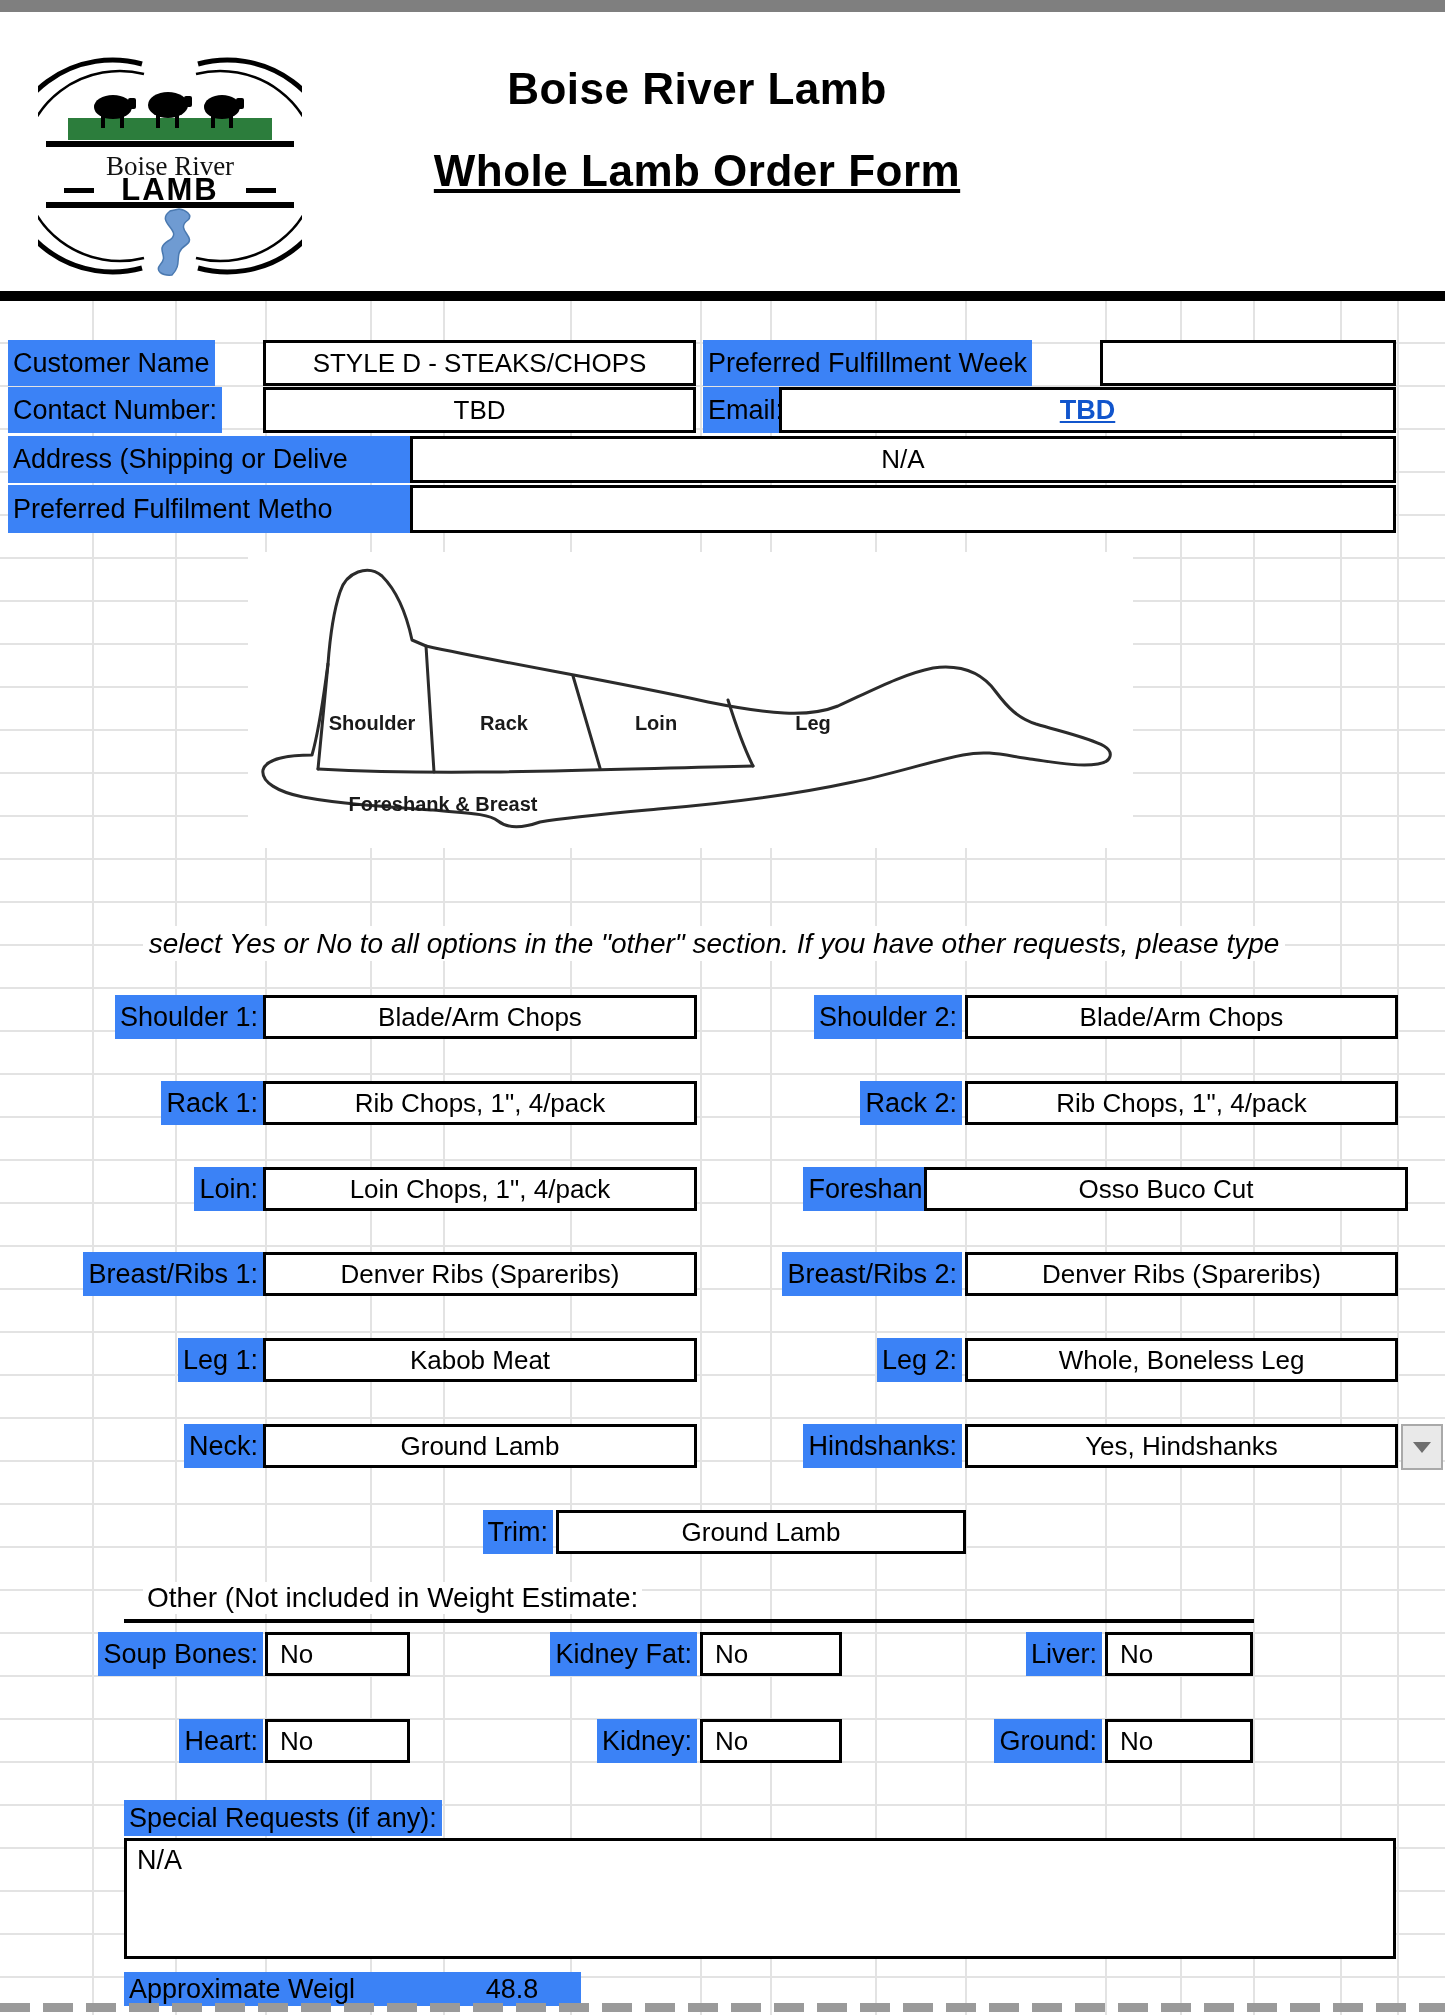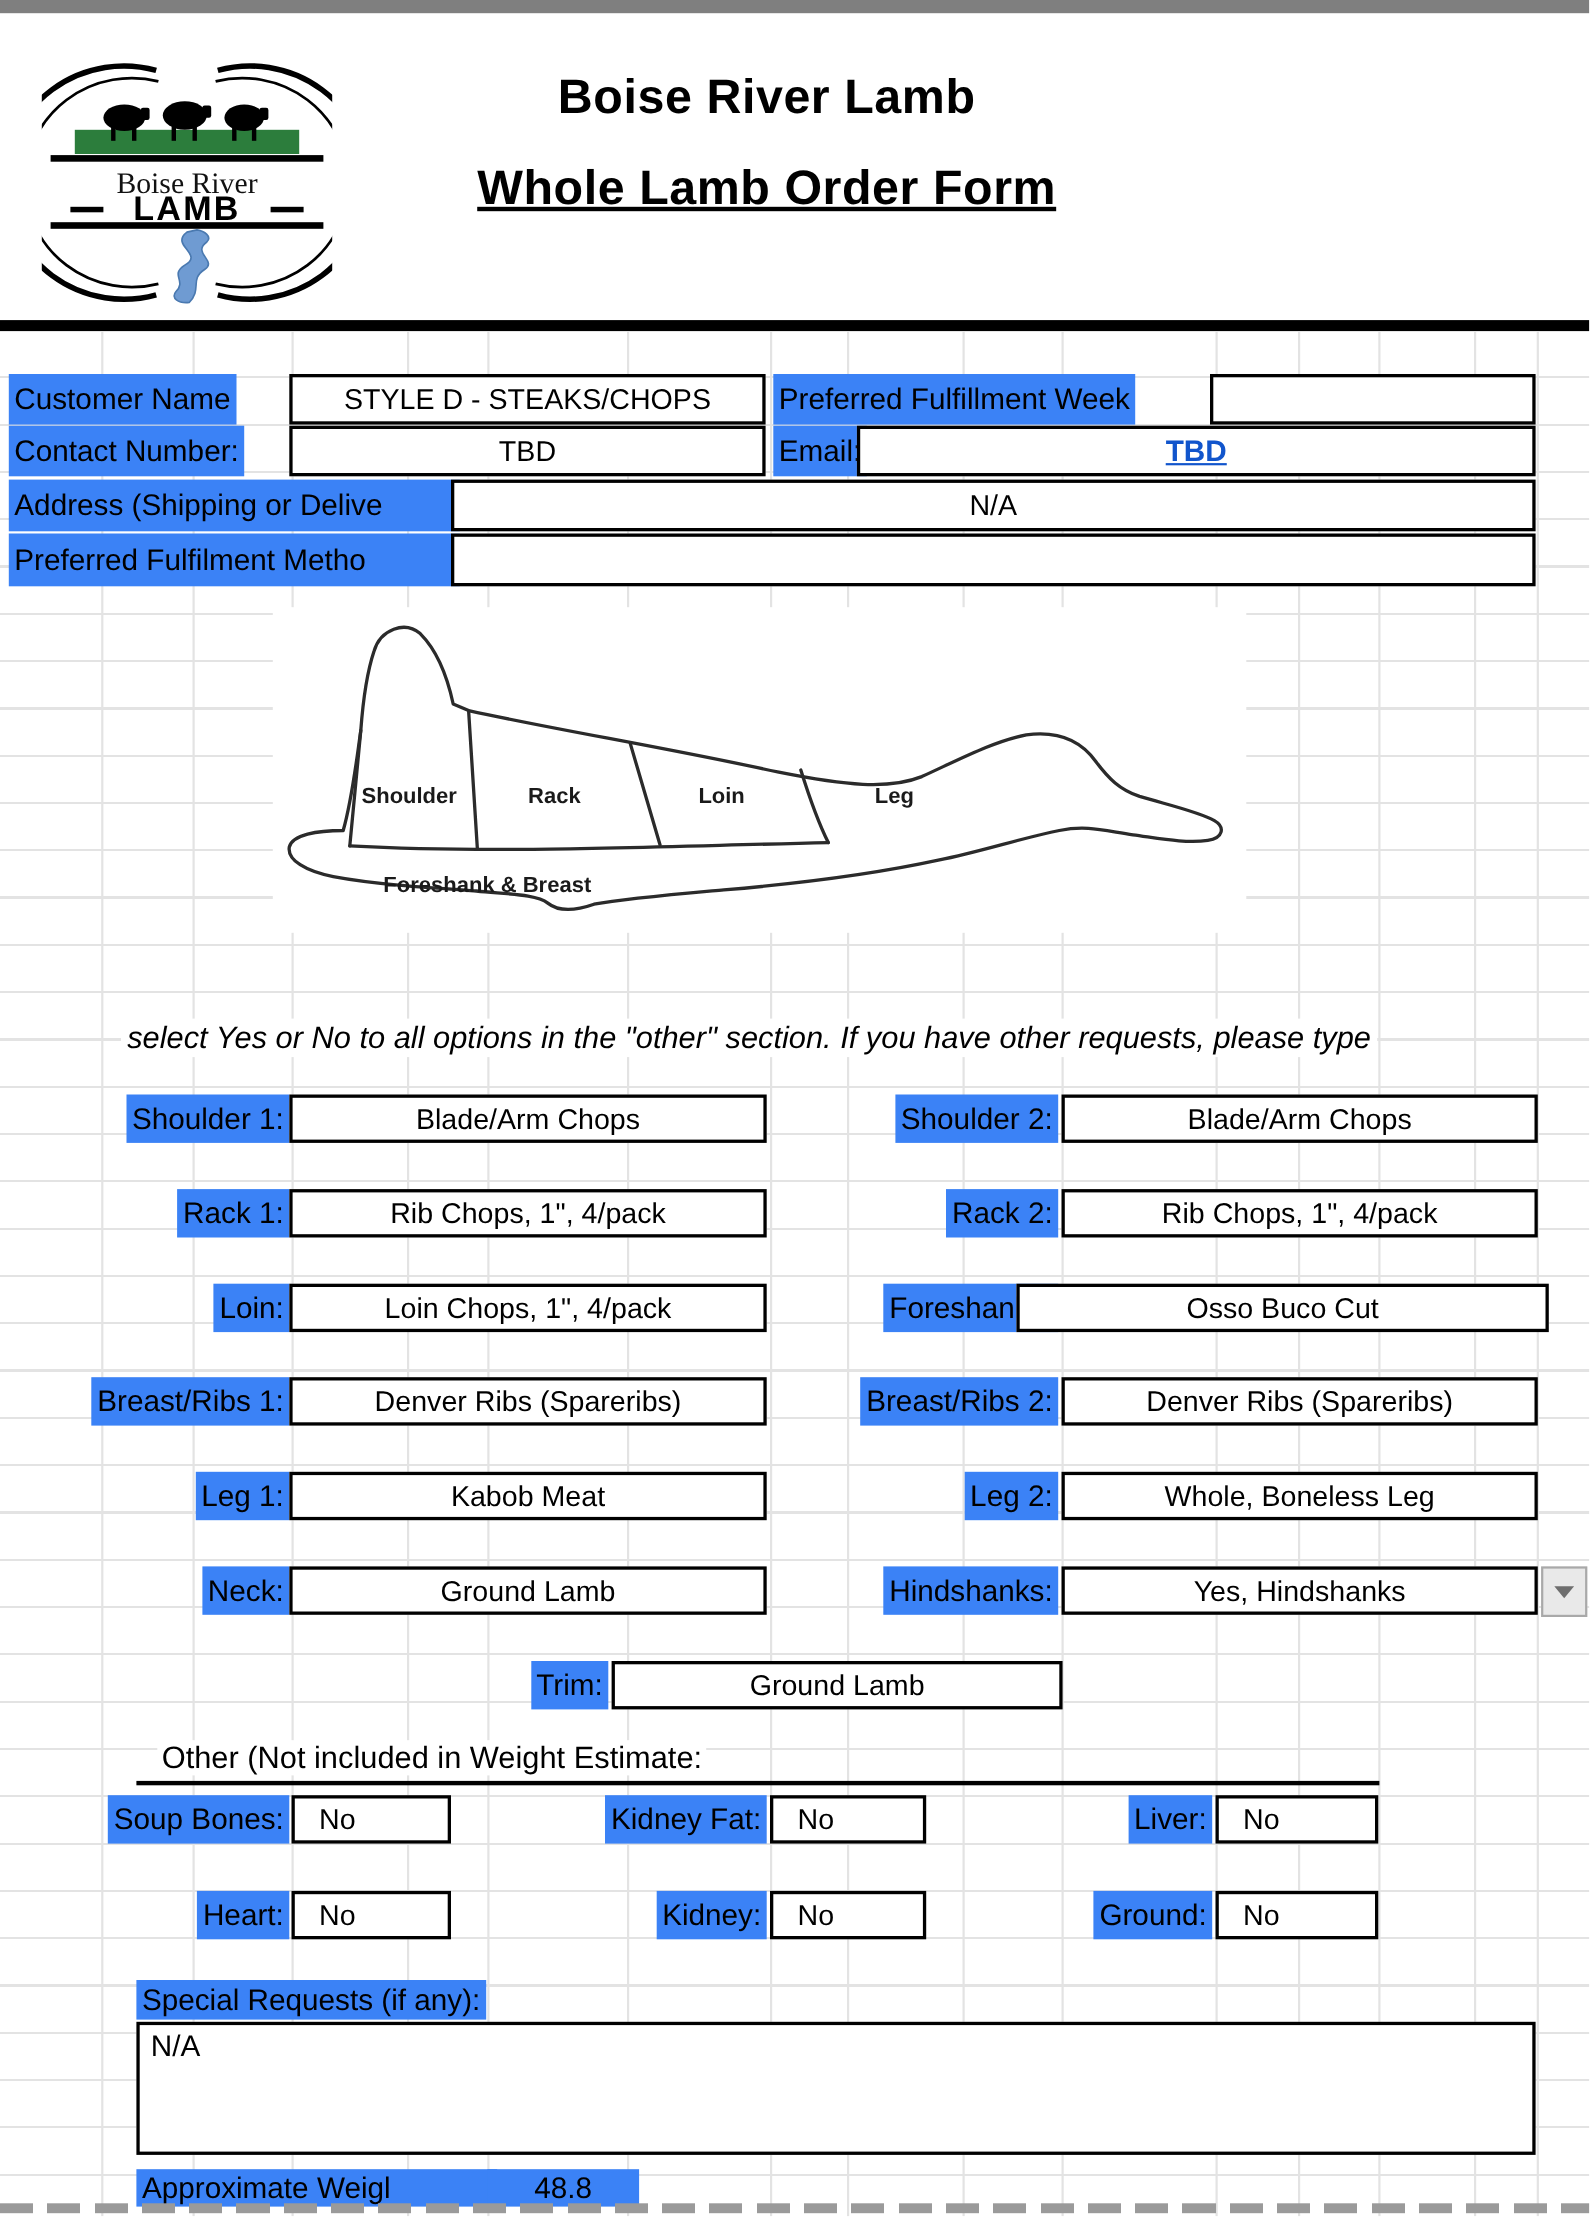--- a/index.html
+++ b/index.html
@@ -15,21 +15,21 @@
   .sheet{position:absolute;left:0;top:301px;width:1445px;height:1714px;
          background-image:repeating-linear-gradient(to bottom,transparent 0,transparent 41px,#e3e3e3 41px,#e3e3e3 43px);}
   .gv{position:absolute;top:0;bottom:0;width:2px;background:#e3e3e3;}
 
   .lab{position:absolute;font-size:27px;line-height:46px;white-space:nowrap;background:#3b82f6;padding:0 5px;}
   .rlab{text-align:right;}
   .clip{overflow:hidden;}
   .box{position:absolute;box-sizing:border-box;background:#fff;border:3px solid #000;
        display:flex;align-items:center;justify-content:center;font-size:26px;
        white-space:nowrap;overflow:hidden;}
-  .box.left-text{justify-content:flex-start;padding-left:22px;}
+  .box.left-text{justify-content:flex-start;padding-left:12px;}
   .box.special{align-items:flex-start;justify-content:flex-start;padding:4px 10px;font-size:27px;}
   a.email{color:#1155CC;font-weight:bold;text-decoration:underline;font-size:27px;}
 
   .instr-line{position:absolute;font-size:28px;white-space:nowrap;}
   .instr-line .bg{background:#fff;padding:2px 6px;}
   .it{font-style:italic;}
   .center-wrap{text-align:center;}
 
   .heading{position:absolute;font-size:28px;white-space:nowrap;background:#fff;padding:0 4px;margin-left:19px;}
   .rule{position:absolute;background:#000;height:4px;}
@@ -148,21 +148,21 @@
     </g>
     <g font-family="Liberation Sans, sans-serif" font-weight="bold" font-size="20" fill="#1a1a1a" text-anchor="middle">
       <text x="124" y="178">Shoulder</text>
       <text x="256" y="178">Rack</text>
       <text x="408" y="178">Loin</text>
       <text x="565" y="178">Leg</text>
       <text x="195" y="259">Foreshank &amp; Breast</text>
     </g>
   </svg>
 
-  <div class="instr-line center-wrap" style="left:16px;top:928px;width:1330px;">
+  <div class="instr-line center-wrap" style="left:1px;top:928px;width:1330px;padding-left:48px;">
     <span class="bg it">select Yes or No to all options in the "other" section. If you have other requests, please type</span>
   </div>
 
   <div class="lab rlab" style="right:1182px;top:995px;line-height:44px;">Shoulder 1:</div>
   <div class="box" style="left:263px;top:995px;width:434px;height:44px;">Blade/Arm Chops</div>
   <div class="lab rlab" style="right:483px;top:995px;line-height:44px;">Shoulder 2:</div>
   <div class="box" style="left:965px;top:995px;width:433px;height:44px;">Blade/Arm Chops</div>
 
   <div class="lab rlab" style="right:1182px;top:1081px;line-height:44px;">Rack 1:</div>
   <div class="box" style="left:263px;top:1081px;width:434px;height:44px;">Rib Chops, 1", 4/pack</div>

